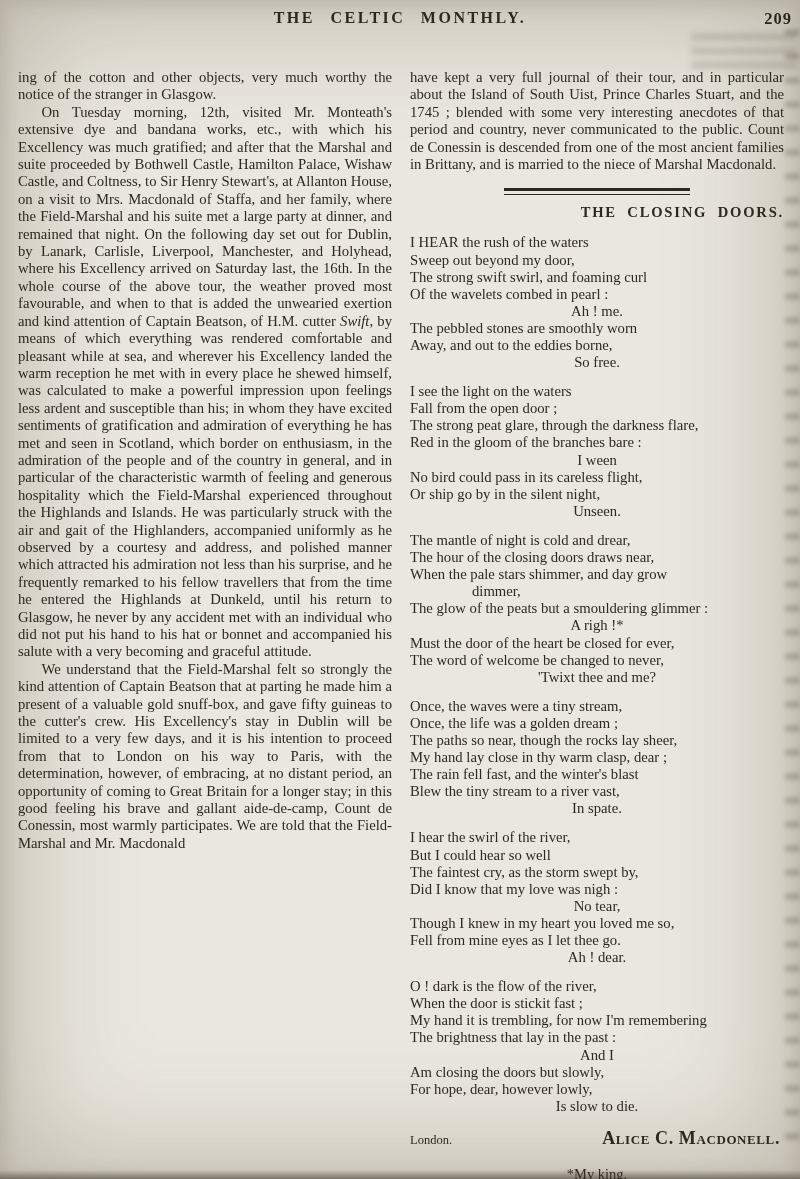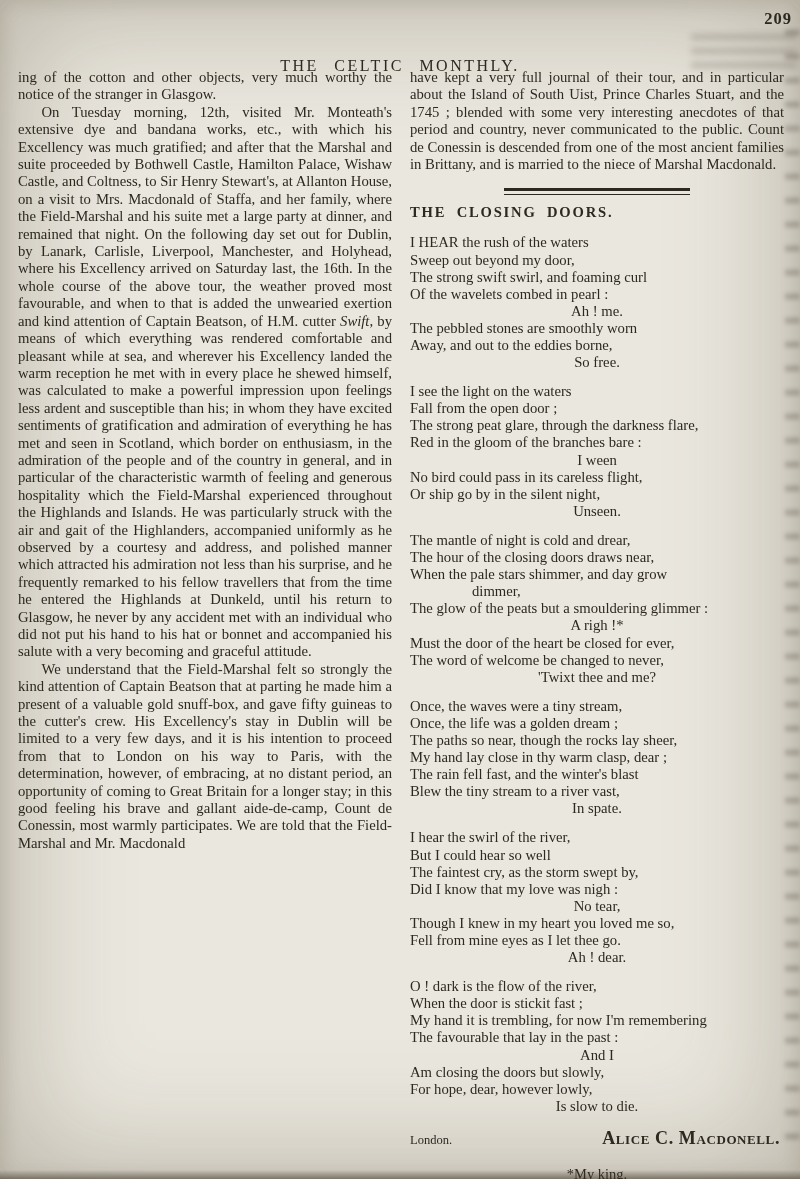--- a/index.html
+++ b/index.html
@@ -38,25 +38,24 @@
   .bottom-edge {
     position: absolute; left: 0; right: 0; bottom: 0; height: 9px;
     background: linear-gradient(180deg, rgba(0,0,0,0) 0%, rgba(55, 46, 34, 0.5) 100%);
     pointer-events: none;
   }
 
   
   .header { position: relative; height: 30px; padding-top: 9px; }
   .masthead {
     text-align: center;
-    font-weight: normal;
+    font-weight: bold;
     font-size: 16px;
     letter-spacing: 2.5px;
     word-spacing: 9px;
-    margin-top: 48px;
   }
   .pagenum {
     position: absolute; top: 9px; right: 8px;
     font-size: 16.5px; font-weight: bold; letter-spacing: 1px;
   }
 
   
   .columns { display: flex; gap: 18px; padding: 10px 16px 0 18px; }
   .col { width: 374px; }
 
@@ -73,21 +72,21 @@
 
   
   .double-rule {
     width: 186px; height: 3px;
     margin: 15px auto 9px auto;
     border-top: 3px solid #2d2820;
     border-bottom: 1.5px solid #2d2820;
   }
   .poem-title {
     margin: 0 0 13px 0;
-    text-align: left;
+    text-align: right;
     font-size: 14.6px;
     font-weight: bold;
     letter-spacing: 1.8px;
     word-spacing: 5px;
   }
   .poem { font-size: 14.7px; line-height: 17.1px; }
   .stanza { margin-bottom: 12px; }
   .poem-line { padding-left: 62px; text-indent: -62px; }
   .poem-line.center { text-align: center; padding-left: 0; text-indent: 0; }
   .poem-line.wrap { padding-left: 62px; text-indent: 0; }
@@ -182,21 +181,21 @@
             <div class="poem-line">Did I know that my love was nigh :</div>
             <div class="poem-line center">No tear,</div>
             <div class="poem-line">Though I knew in my heart you loved me so,</div>
             <div class="poem-line">Fell from mine eyes as I let thee go.</div>
             <div class="poem-line center">Ah ! dear.</div>
           </div>
           <div class="stanza">
             <div class="poem-line">O ! dark is the flow of the river,</div>
             <div class="poem-line">When the door is stickit fast ;</div>
             <div class="poem-line">My hand it is trembling, for now I'm remembering</div>
-            <div class="poem-line">The favourable that lay in the past :</div>
+            <div class="poem-line">The brightness that lay in the past :</div>
             <div class="poem-line center">And I</div>
             <div class="poem-line">Am closing the doors but slowly,</div>
             <div class="poem-line">For hope, dear, however lowly,</div>
             <div class="poem-line center">Is slow to die.</div>
           </div>
         </div>
 
       <div class="signature">
         <span class="place">London.</span>
         <span class="author">Alice C. Macdonell.</span>

